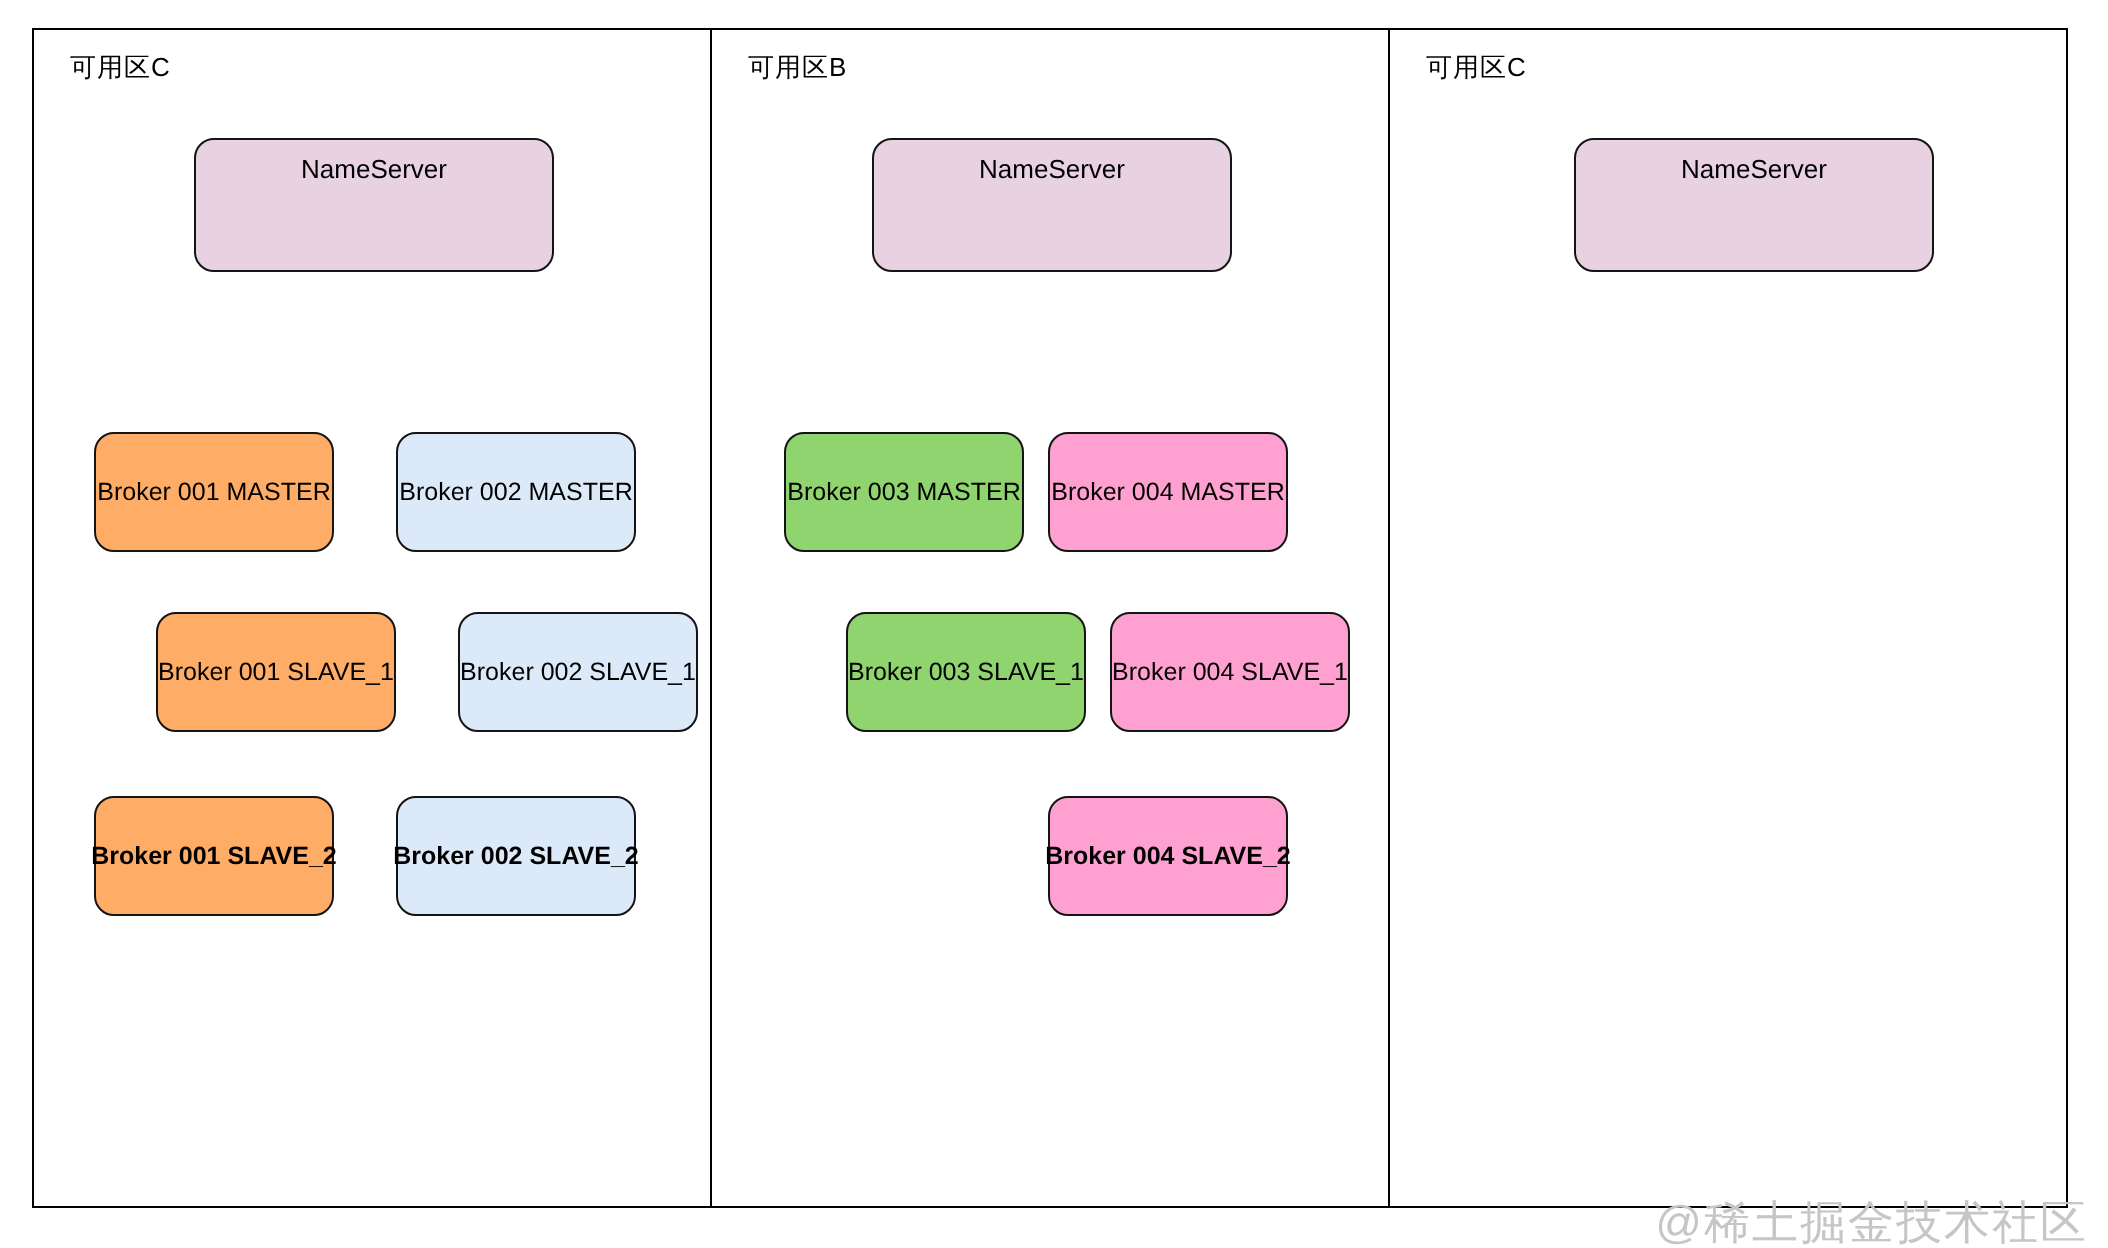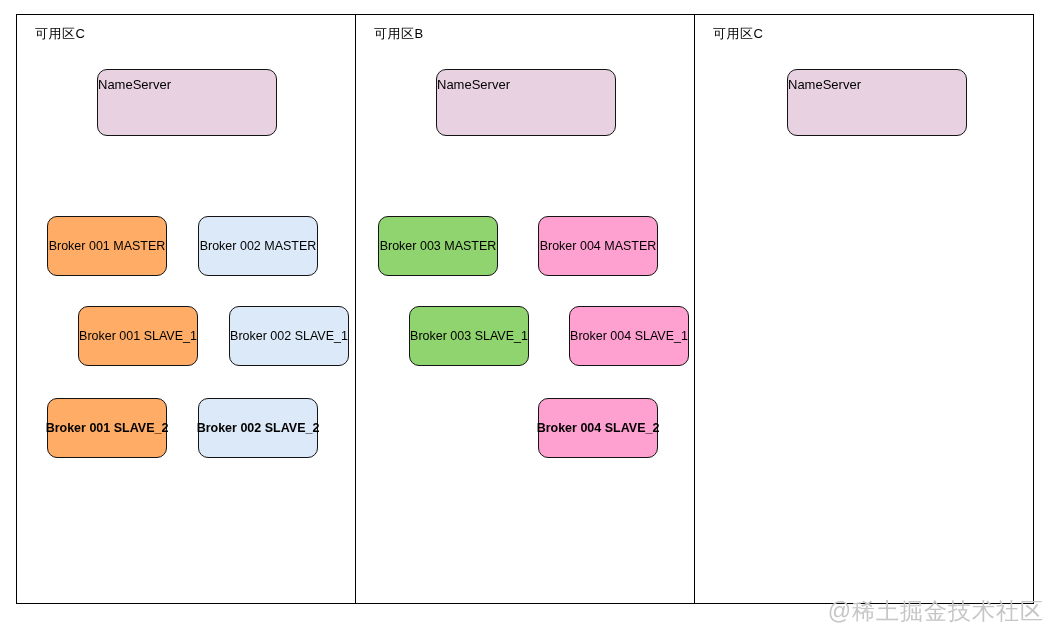--- a/index.html
+++ b/index.html
@@ -40,20 +40,21 @@
   }
   .nameserver {
     position: absolute;
     left: 80px;
     top: 54px;
     width: 180px;
     height: 67px;
     background: var(--nameserver-fill);
     border: 1px solid var(--node-border);
     border-radius: 10px;
+    text-align: center;
     box-sizing: border-box;
     padding-top: 7px;
     font-size: 13px;
   }
   .zone-c .nameserver { left: 92px; }
   .broker {
     position: absolute;
     width: 120px;
     height: 60px;
     border: 1px solid var(--node-border);
@@ -61,22 +62,22 @@
     box-sizing: border-box;
     display: flex;
     align-items: center;
     justify-content: center;
     text-align: center;
     font-size: 12.5px;
     white-space: nowrap;
   }
   .col-0 { left: 30px; text-align: center; }
   .col-1 { left: 181px; }
-  .zone-b .col-0 { left: 22px; }
-  .zone-b .col-1 { left: 182px; }
+  .zone-b .col-0 { left: 36px; }
+  .zone-b .col-1 { left: 168px; }
   .row-0 { top: 201px; }
   .row-1 { top: 291px; margin-left: 31px; }
   .row-2 { top: 383px; font-weight: bold; }
   .fill-b001 { background: var(--broker-001-fill); }
   .fill-b002 { background: var(--broker-002-fill); text-align: center; }
   .fill-b003 { background: var(--broker-003-fill); }
   .fill-b004 { background: var(--broker-004-fill); }
   .watermark {
     position: absolute;
     right: 10px;

